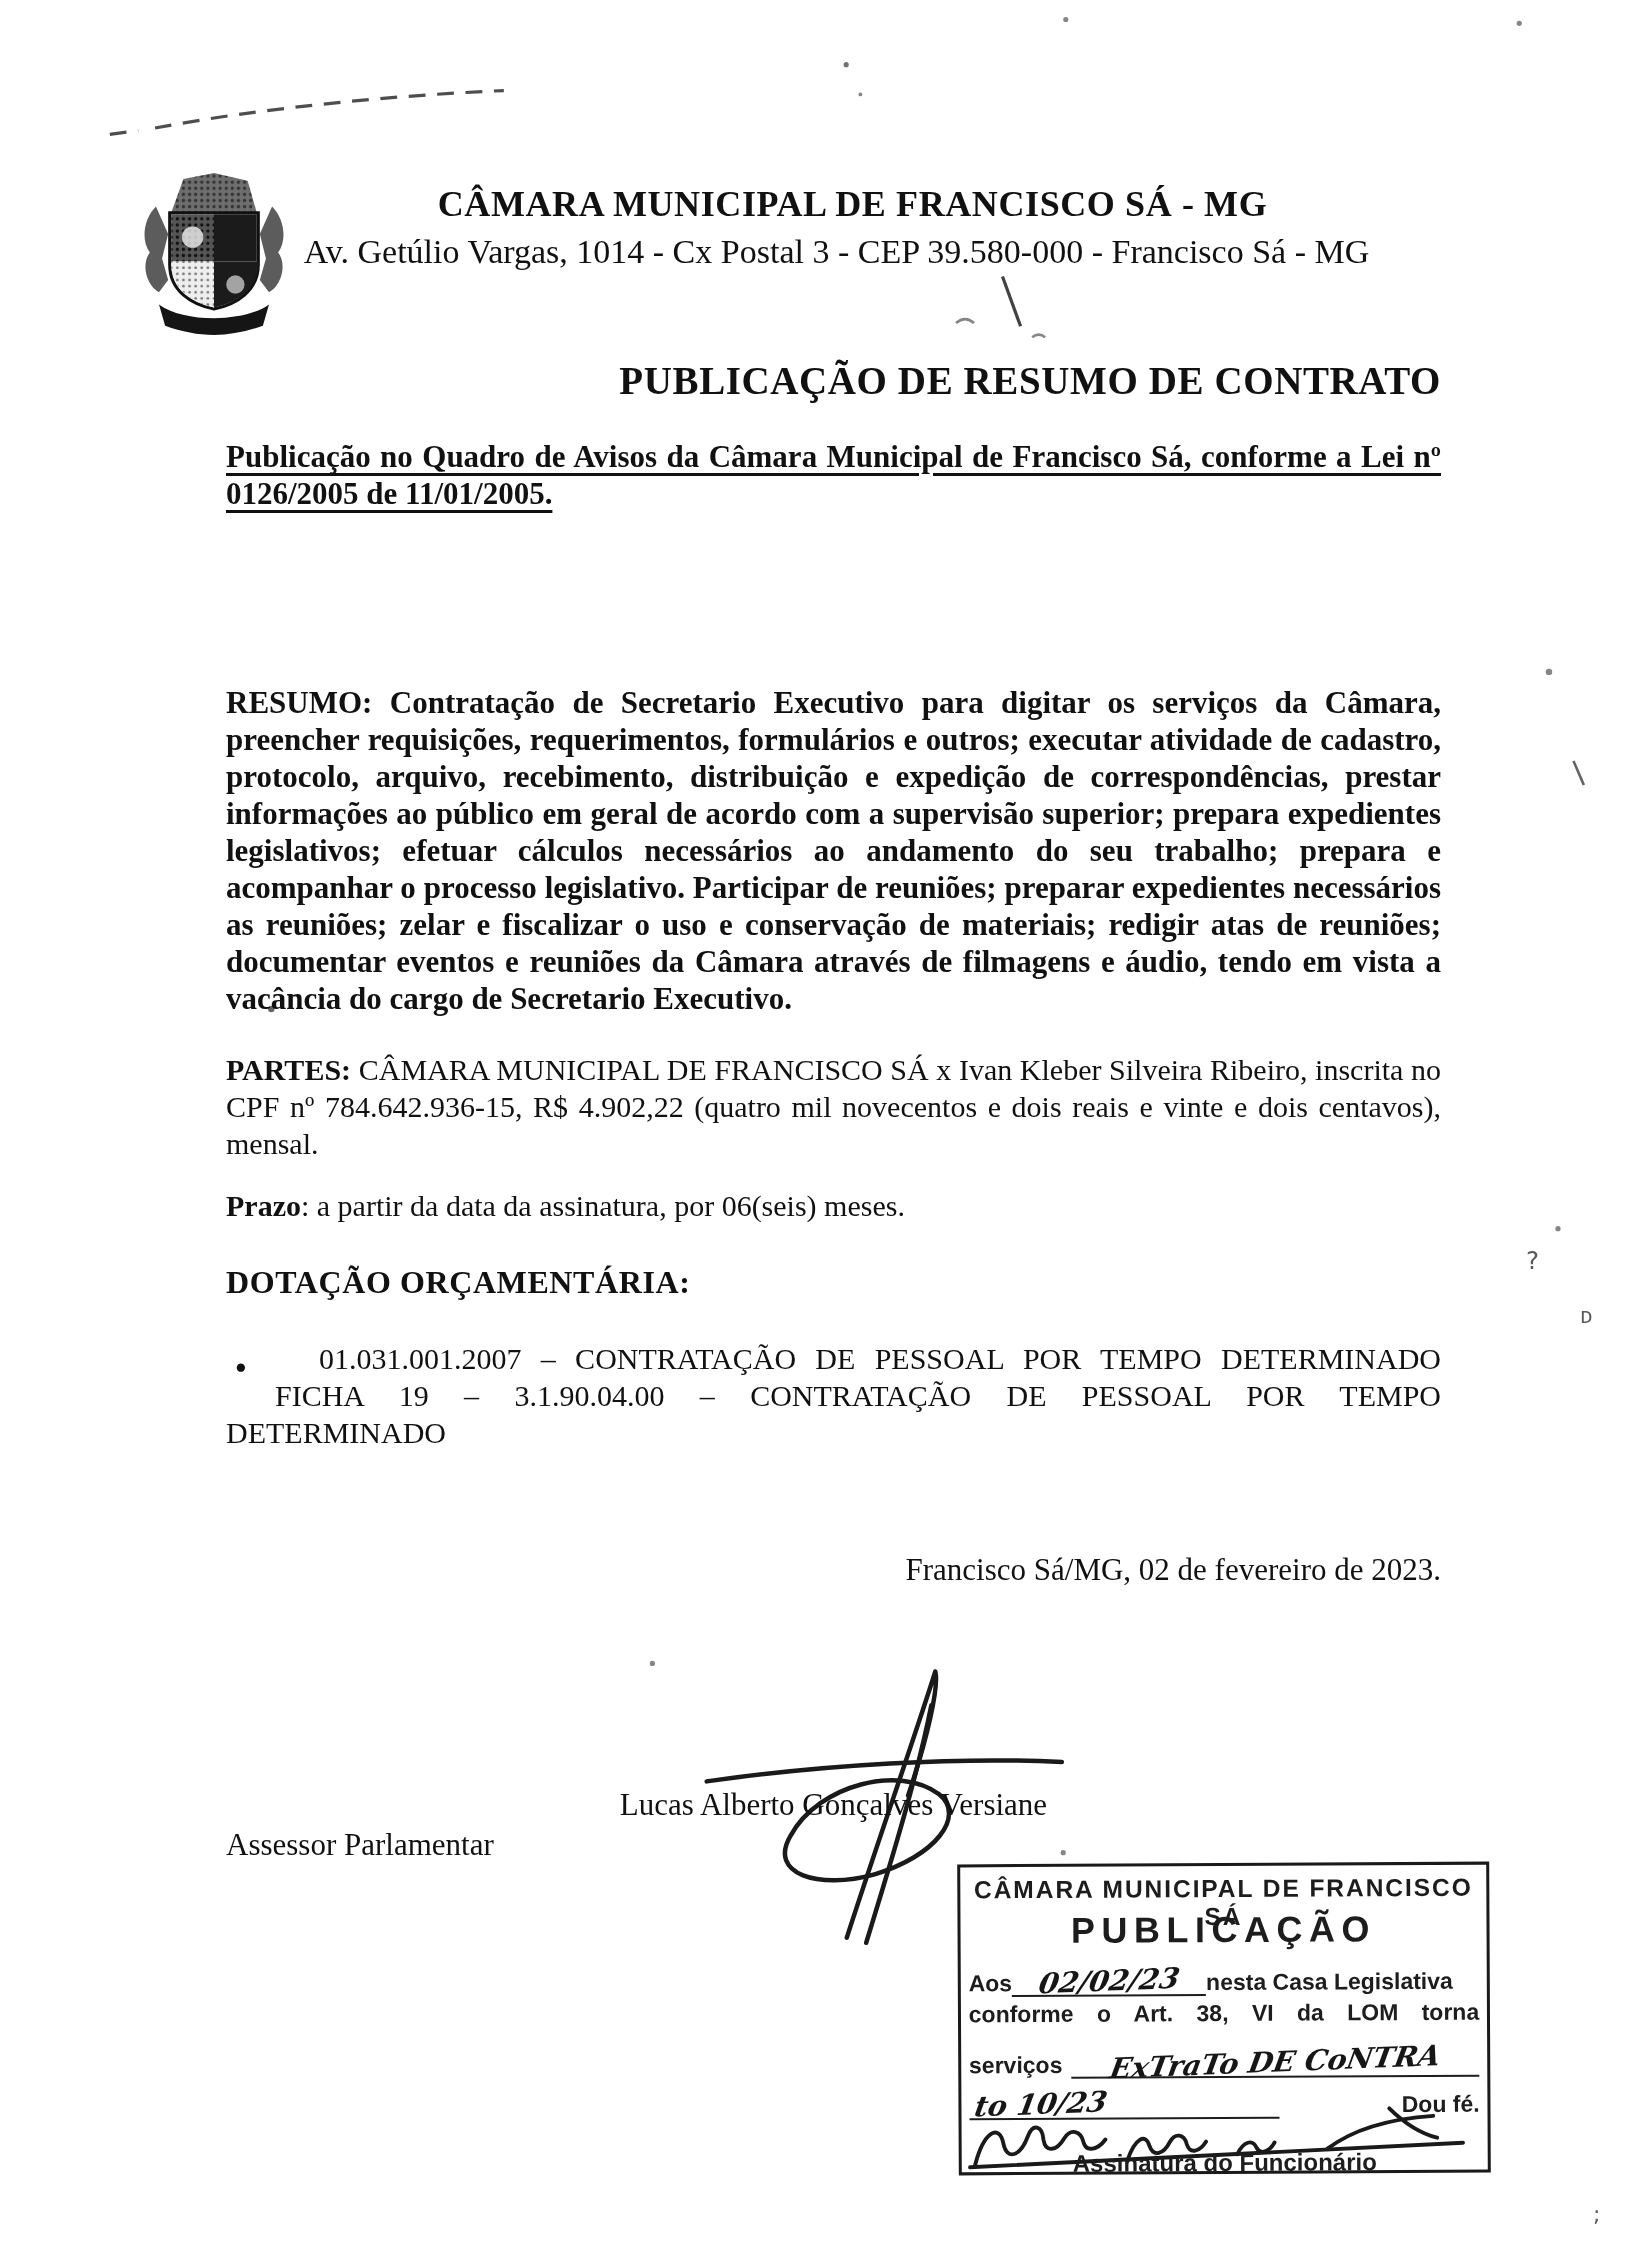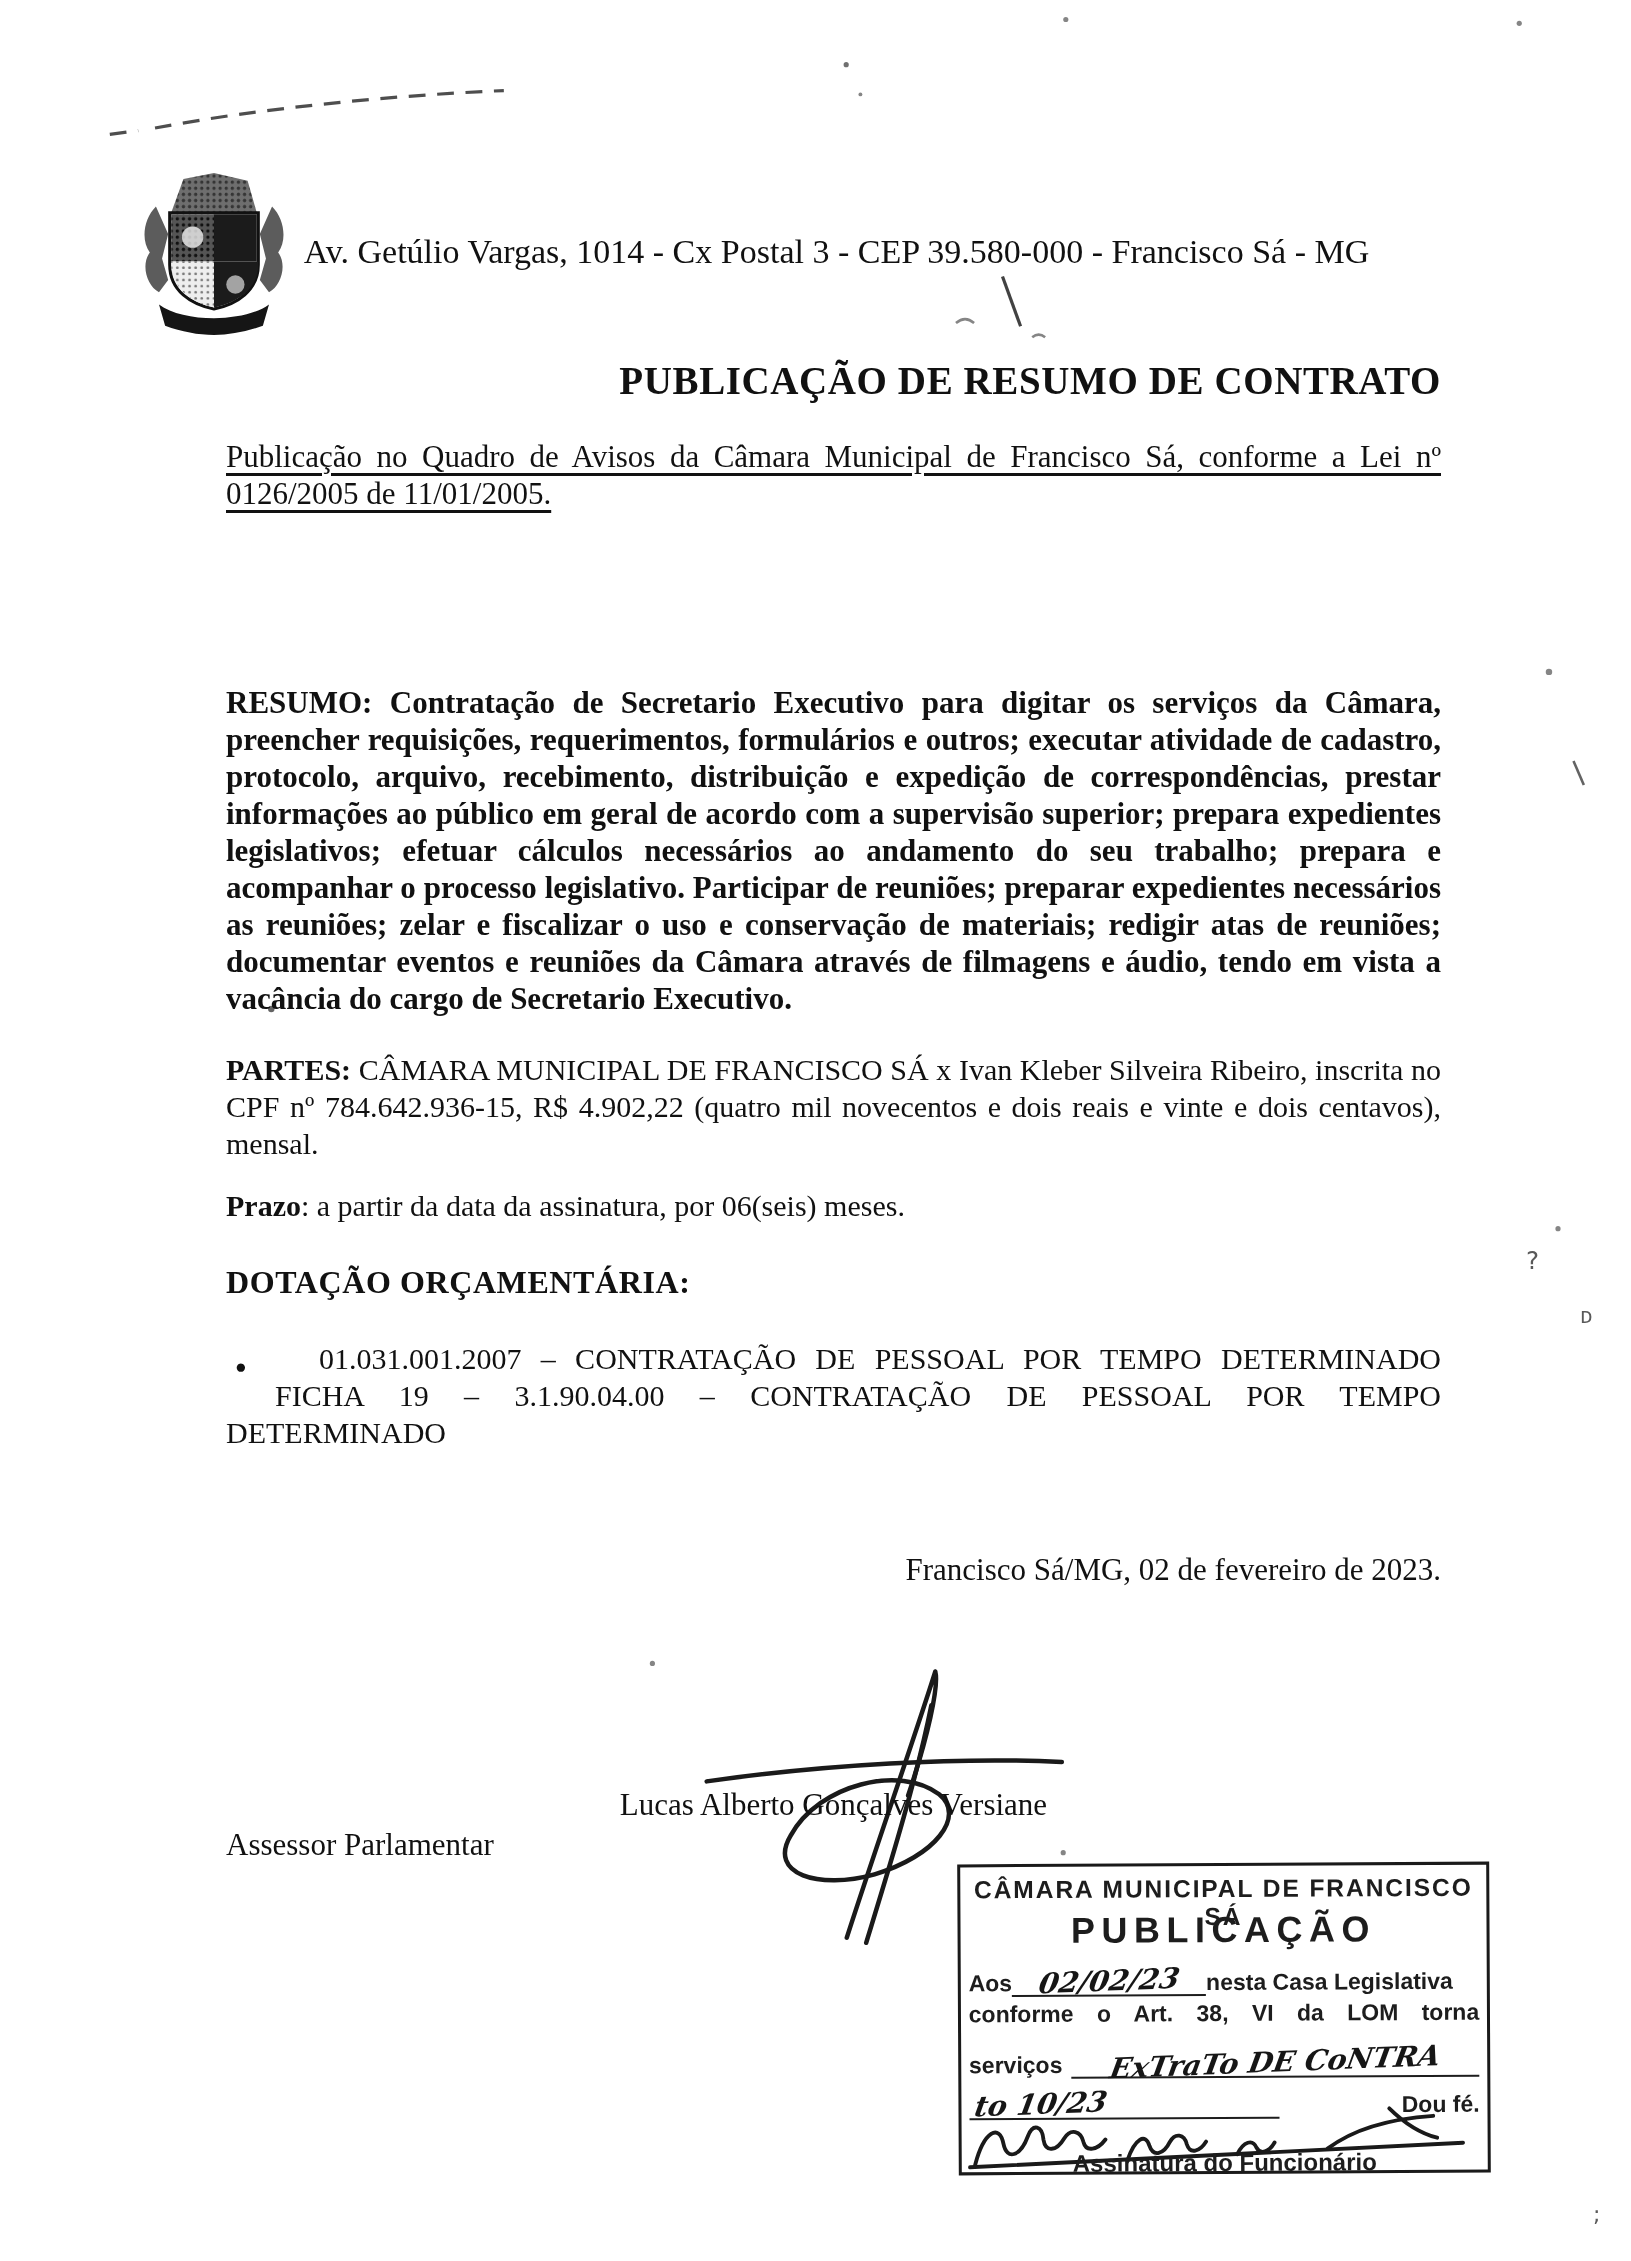--- a/index.html
+++ b/index.html
@@ -9,21 +9,21 @@
   }
   .abs { position:absolute; }
 
   
   .crest { left:137px; top:173px; width:154px; height:165px; }
   .org   { left:284px; top:183px; width:1137px; text-align:center; font-size:36px; font-weight:bold; letter-spacing:0.6px; }
   .addr  { left:226px; top:233px; width:1221px; text-align:center; font-size:34px; font-weight:normal; }
 
   
   .title   { left:226px; top:358px; width:1215px; text-align:right; font-size:39px; font-weight:bold; letter-spacing:0.6px; }
-  .notice  { left:226px; top:438px; width:1215px; font-size:31px; font-weight:normal; text-align:justify; line-height:37px;
+  .notice  { left:226px; top:438px; width:1215px; font-size:31px; font-weight:bold; text-align:justify; line-height:37px;
              text-decoration:underline; text-decoration-thickness:2.6px; text-underline-offset:5.8px; }
   .assunto { left:226px; top:576px; width:1215px; font-size:31px; font-weight:bold; }
   .objeto  { left:226px; top:684px; width:1215px; font-size:31px; font-weight:bold; text-align:justify; line-height:37px; }
   .partes  { left:226px; top:1051px; width:1215px; font-size:30px; text-align:justify; line-height:37px; }
   .prazo   { left:226px; top:1189px; width:1215px; font-size:30px; }
   .blabel  { font-weight:bold; }
 
   .dot-head { left:226px; top:1264px; width:1215px; font-size:32px; font-weight:bold; letter-spacing:0.6px; }
   .dot-blk  { left:226px; top:1340px; width:1215px; font-size:30px; line-height:37px; }
   .dot-bullet { position:absolute; left:9px; top:7.8px; font-size:19.4px; }
@@ -104,20 +104,21 @@
     <path d="M22,27 h28 v31 h-28 Z" fill="url(#dotsD)"></path>
     <path d="M50,27 h28 v31 h-28 Z" fill="#1b1b1b"></path>
     <path d="M22,58 h28 v14 c4,8 14,13 28,15 l0,-29" fill="none"></path>
     <path d="M22,58 h28 v30 c-14,-3 -28,-12 -28,-29 Z" fill="url(#dotsL)"></path>
     <path d="M50,58 h29 v2 c0,16 -14,25 -29,28 Z" fill="#1b1b1b"></path>
     <circle cx="36" cy="42" r="7" fill="#eee" opacity="0.8"></circle>
     <circle cx="64" cy="73" r="6" fill="#ddd" opacity="0.7"></circle>
     <path d="M14,86 C30,98 70,98 86,86 L82,100 C60,108 40,108 18,100 Z" fill="#151515"></path>
   </svg>
 
+  <div class="abs org">CÂMARA MUNICIPAL DE FRANCISCO SÁ - MG</div>
   <div class="abs addr">Av. Getúlio Vargas, 1014 - Cx Postal 3 - CEP 39.580-000 - Francisco Sá - MG</div>
 
   <div class="abs title">PUBLICAÇÃO DE RESUMO DE CONTRATO</div>
   <div class="abs notice">Publicação no Quadro de Avisos da Câmara Municipal de Francisco Sá, conforme a Lei nº 0126/2005 de 11/01/2005.</div>
 
 
   <div class="abs objeto">
     <span>RESUMO:</span>
     <span> </span>
     <span>Contratação de Secretario Executivo para digitar os serviços da Câmara, preencher requisições, requerimentos, formulários e outros; executar atividade de cadastro, protocolo, arquivo, recebimento, distribuição e expedição de correspondências, prestar informações ao público em geral de acordo com a supervisão superior; prepara expedientes legislativos; efetuar cálculos necessários ao andamento do seu trabalho; prepara e acompanhar o processo legislativo. Participar de reuniões; preparar expedientes necessários as reuniões; zelar e fiscalizar o uso e conservação de materiais; redigir atas de reuniões; documentar eventos e reuniões da Câmara através de filmagens e áudio, tendo em vista a vacância do cargo de Secretario Executivo.</span>

